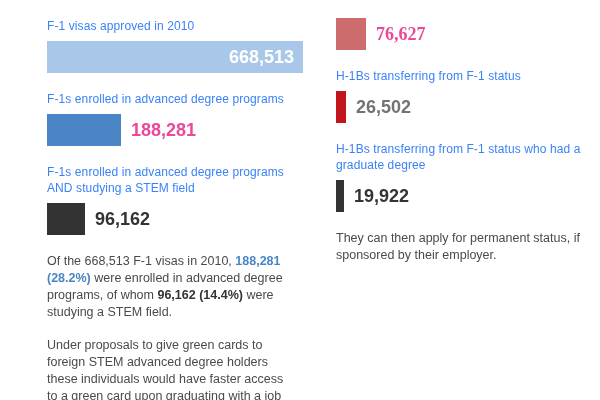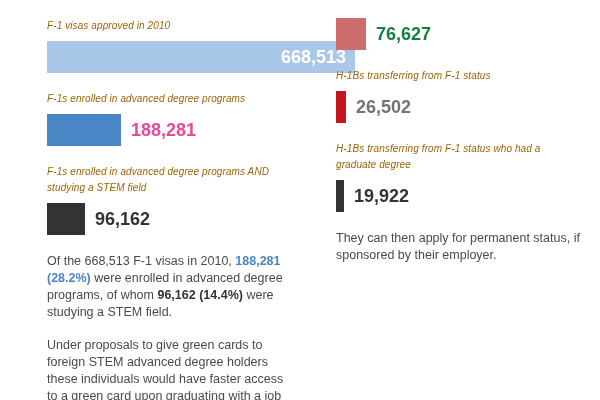--- a/index.html
+++ b/index.html
@@ -41,24 +41,23 @@
     width: 300px;
     padding-left: 36px;
     padding-right: 18px;
   }
 
   
   .metric {
     margin-bottom: 18px;
   }
   .metric-heading {
-    font-style: italic;
-    font-size: 10px;
+    font-size: 12px;
     line-height: 16px;
-    color: #a16207;
+    color: #3b82f6;
     margin: 0 0 7px 0;
     letter-spacing: 0.1px;
   }
   .metric-row {
     display: flex;
     align-items: center;
     height: 32px;
   }
   .bar {
     height: 32px;
@@ -83,21 +82,21 @@
 
   
   .bar-lightblue { background: #a9c7e8; }
   .bar-blue      { background: #4a86c5; }
   .bar-dark      { background: #333333; }
   .bar-lightred  { background: #cd6c6c; }
   .bar-red       { background: #c3161c; }
 
   .val-blue   { color: #ec4899; }
   .val-dark   { color: #333333; }
-  .val-lightred { color: #15803d; }
+  .val-lightred { color: #ec4899; font-family: Liberation Serif, serif; }
   .val-red    { color: #737373; }
 
   
   .para {
     font-size: 12.5px;
     line-height: 17px;
     color: #4a4a4a;
     margin: 0 0 16px 0;
   }
   .para.tight { margin-bottom: 0; }
@@ -109,21 +108,21 @@
 <body>
 
 <div class="page">
   <div class="columns">
 
     <div class="col col-left">
 
       <div class="metric">
         <div class="metric-heading">F-1 visas approved in 2010</div>
         <div class="metric-row">
-          <div class="bar bar-lightblue" style="width:308px;">
+          <div class="bar bar-lightblue" style="width:256px;">
             <span class="metric-value inside">668,513</span>
           </div>
         </div>
       </div>
 
       <div class="metric">
         <div class="metric-heading">F-1s enrolled in advanced degree programs</div>
         <div class="metric-row">
           <div class="bar bar-blue" style="width:74px;"></div>
           <span class="metric-value outside val-blue">188,281</span>

